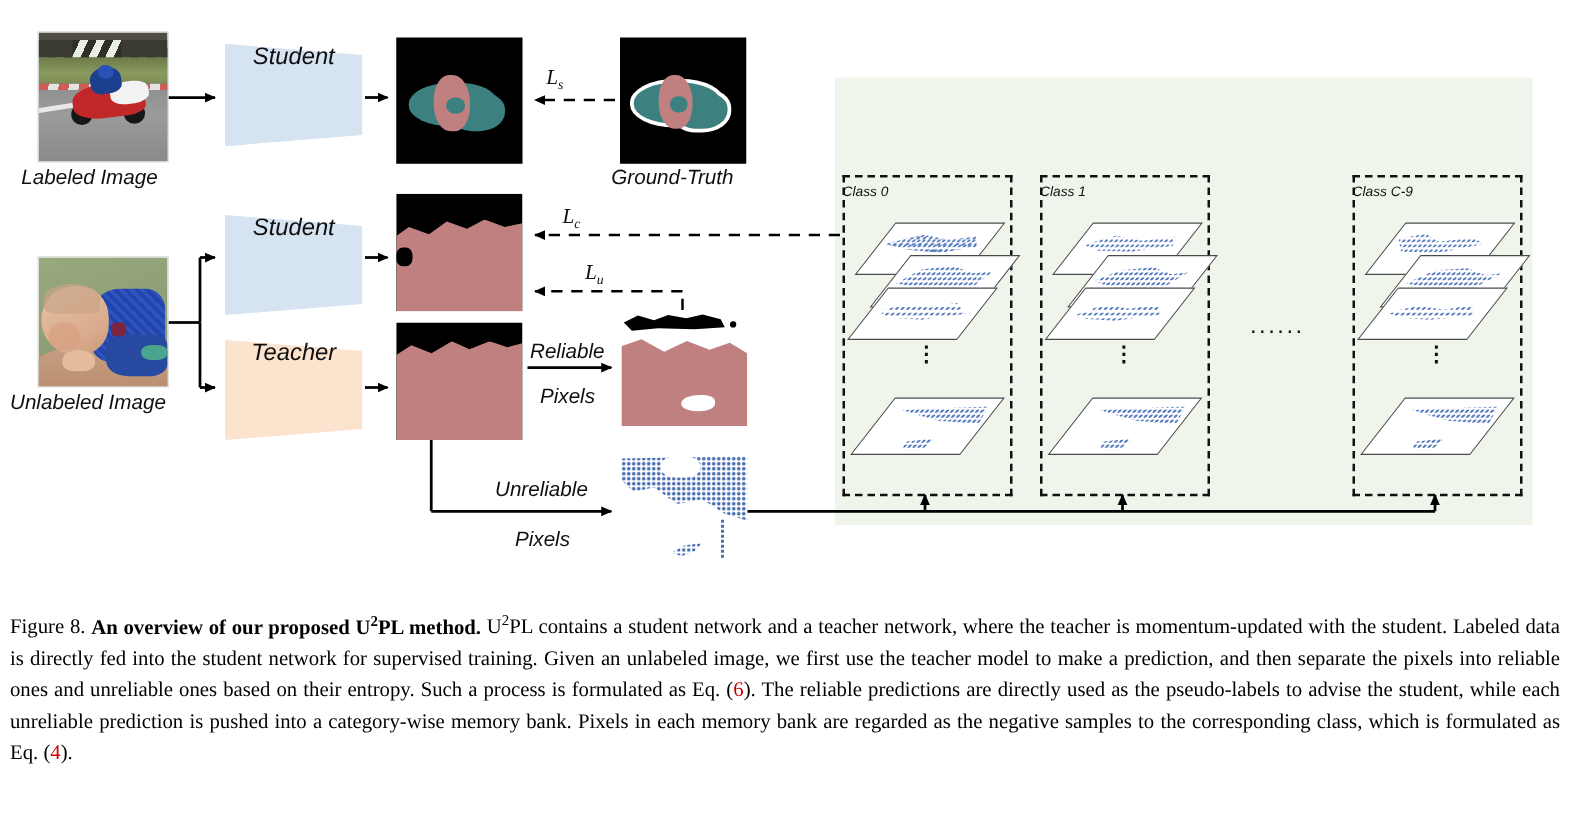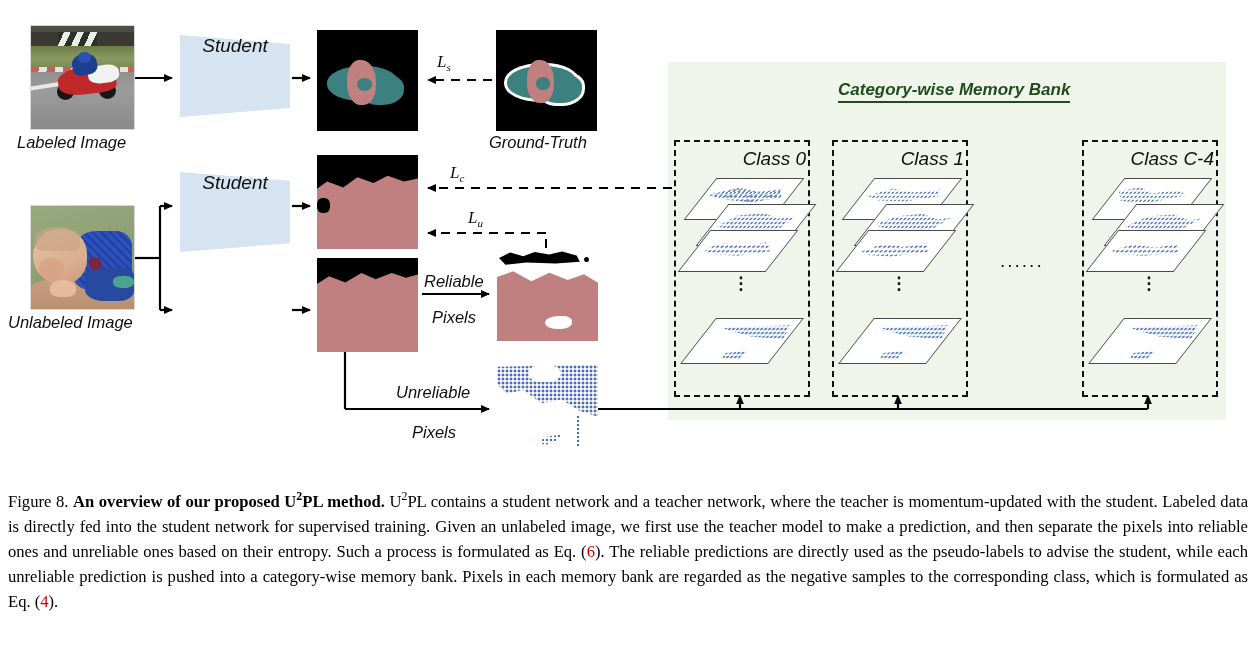--- a/index.html
+++ b/index.html
@@ -83,22 +83,22 @@
        white-space:nowrap;}
   .loss{position:absolute;font-family:"Liberation Serif",serif;font-style:italic;
         font-size:17px;color:#101010;white-space:nowrap;}
   .loss sub{font-size:11px;}
 
   
   .bank{position:absolute;background:#eff5ea;}
   .bank-title{position:absolute;font-style:italic;font-weight:bold;font-size:17px;
       color:#1f4d1f;white-space:nowrap;border-bottom:2px solid #1f4d1f;padding-bottom:1px;}
   .classbox{position:absolute;border:2px dashed #111;}
-  .classlbl{position:absolute;font-style:italic;font-size:19px;color:#101010;
-      white-space:nowrap;text-align:right;}
+  .classlbl{position:absolute;font-style:italic;font-size:11px;color:#101010;
+      white-space:nowrap;text-align:left;}
   .dots-h{position:absolute;font-size:19px;letter-spacing:2px;color:#101010;
       white-space:nowrap;}
   .dots-v{position:absolute;font-size:17px;line-height:4px;color:#101010;
       text-align:center;font-weight:bold;}
 
   
   .slice{position:absolute;background:#fff;border:1px solid #4a4a4a;
       transform:skewX(-38deg);}
   .slice .ink{position:absolute;left:0;top:0;width:100%;height:100%;overflow:hidden;}
 
@@ -112,32 +112,31 @@
 
   svg{position:absolute;left:0;top:0;overflow:visible;}
 </style>
 </head>
 <body>
 
 <div class="fig">
 
   <div class="bank" style="left:668px;top:62px;width:558px;height:358px;"></div>
 
-  <div class="bank-title" style="left:838px;top:80px;">Category-wise Memory Bank</div>
 
   <div class="classbox" style="left:674px;top:140px;width:132px;height:253px;"></div>
   <div class="classlbl" style="left:674px;top:148px;width:132px;">Class 0</div>
 
   <div class="classbox" style="left:832px;top:140px;width:132px;height:253px;"></div>
   <div class="classlbl" style="left:832px;top:148px;width:132px;">Class 1</div>
 
   <div class="dots-h" style="left:1000px;top:250px;">......</div>
 
   <div class="classbox" style="left:1082px;top:140px;width:132px;height:253px;"></div>
-  <div class="classlbl" style="left:1082px;top:148px;width:132px;">Class C-4</div>
+  <div class="classlbl" style="left:1082px;top:148px;width:132px;">Class C-9</div>
 
   <div class="slice" style="left:700px;top:178px;width:86px;height:40px;">
     <div class="ink" style="background:
       radial-gradient(circle at 22% 44%,#5b7fc0 0 1.1px,transparent 1.4px) 0 0/4px 4px,
       radial-gradient(circle at 40% 30%,#5b7fc0 0 1.1px,transparent 1.4px) 0 0/5px 5px;
       clip-path:polygon(4% 40%,34% 22%,60% 32%,84% 26%,92% 46%,62% 58%,30% 52%);"></div>
   </div>
   <div class="slice" style="left:712px;top:204px;width:86px;height:40px;">
     <div class="ink" style="background:
       radial-gradient(circle at 30% 50%,#5b7fc0 0 1.1px,transparent 1.4px) 0 0/4px 4px;
@@ -243,20 +242,24 @@
   <div class="trap student" style="left:180px;top:35px;width:110px;height:82px;">
     <div class="shape"></div>
     <span class="lbl">Student</span>
   </div>
 
   <div class="trap student" style="left:180px;top:172px;width:110px;height:80px;">
     <div class="shape"></div>
     <span class="lbl">Student</span>
   </div>
 
+  <div class="trap teacher" style="left:180px;top:272px;width:110px;height:80px;">
+    <div class="shape"></div>
+    <span class="lbl">Teacher</span>
+  </div>
 
   <div class="seg black" style="left:317px;top:30px;width:101px;height:101px;">
     <div class="blob" style="left:10%;top:36%;width:70%;height:34%;background:#3d8080;border-radius:50% 46% 44% 48%;"></div>
     <div class="blob" style="left:44%;top:44%;width:42%;height:30%;background:#3d8080;border-radius:48% 44% 50% 40%;"></div>
     <div class="blob" style="left:30%;top:30%;width:28%;height:44%;background:#c08080;border-radius:44% 50% 44% 48%;"></div>
     <div class="blob" style="left:40%;top:48%;width:14%;height:12%;background:#3d8080;border-radius:50%;"></div>
   </div>
 
   <div class="seg black" style="left:496px;top:30px;width:101px;height:101px;">
     <div class="blob" style="left:8%;top:33%;width:74%;height:38%;background:#ffffff;border-radius:50% 46% 44% 48%;"></div>

